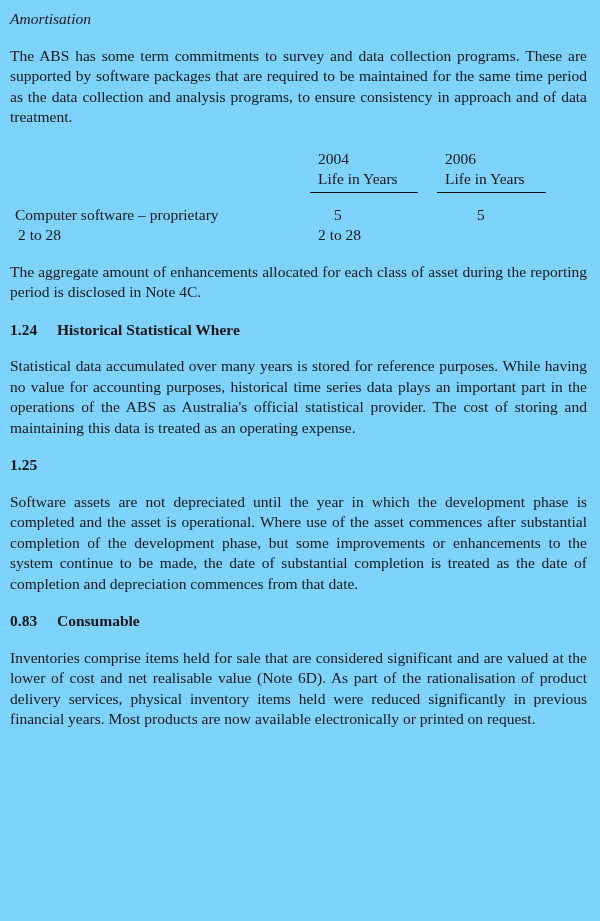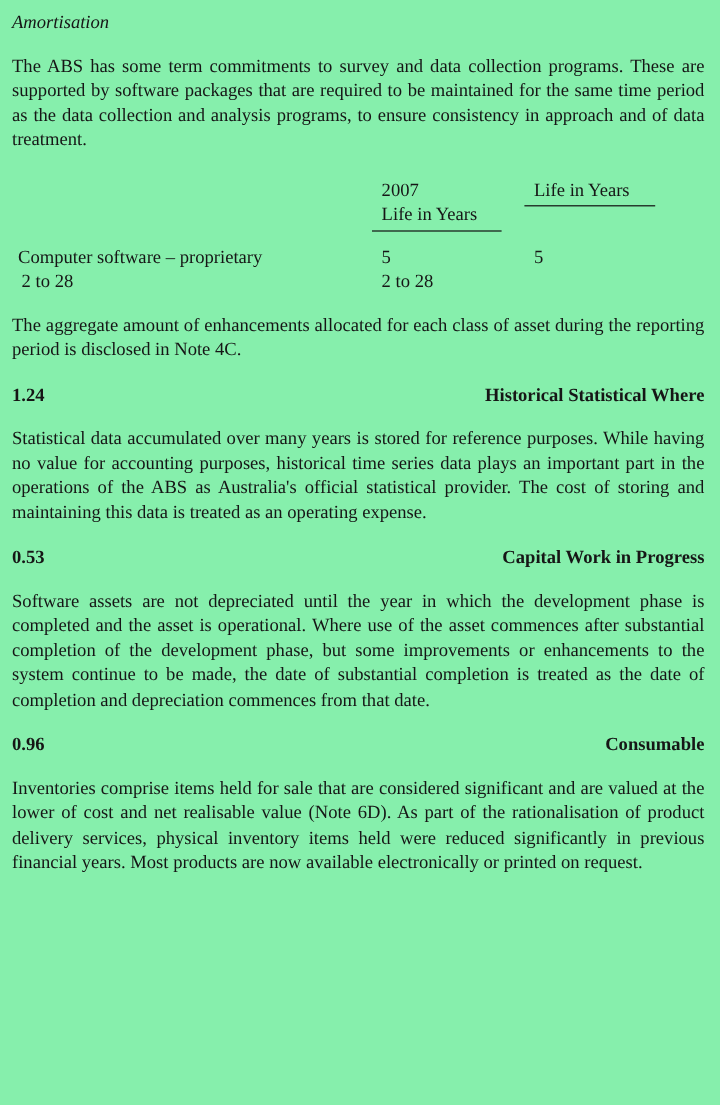--- a/index.html
+++ b/index.html
@@ -7,21 +7,21 @@
     padding: 0;
     background: #ffffff;
   }
   .page {
     position: relative;
     width: 600px;
     height: 921px;
     overflow: hidden;
     box-sizing: border-box;
     padding: 9px 13px 0 10px;
-    background: #86efac;
+    background: #7dd3fc;
     color: #161616;
     font-family: "Liberation Serif", "DejaVu Serif", serif;
     font-size: 15.5px;
     line-height: 20.5px;
   }
   .h-italic {
     font-style: italic;
     font-weight: normal;
     font-size: 15.5px;
     margin: 0;
@@ -29,66 +29,66 @@
   p.body {
     margin: 16px 0 0 0;
     text-align: justify;
   }
   h2.section {
     display: flex;
     font-size: 15.5px;
     font-weight: bold;
     margin: 17px 0 0 0;
     line-height: 20.5px;
-    justify-content: space-between;
   }
   .sec-num {
     width: 47px;
     flex: 0 0 47px;
   }
   
   .ultable {
     margin-top: 21px;
   }
   .t-head, .t-row {
     display: grid;
     grid-template-columns: 300px 127px 1fr;
   }
   .colhead {
     width: 108px;
     border-bottom: 1.4px solid #111;
     padding-bottom: 2px;
   }
   .colhead.c2006 { width: 109px; }
   .colhead .line { padding-left: 8px; }
-  .t-row.first { margin-top: 12px; }
+  .t-row.first { margin-top: 12px; gap: 16px; }
   .t-label { padding-left: 5px; white-space: nowrap; }
   .t-val { padding-left: 8px; }
 </style>
 </head>
 <body>
 
 <div class="page">
 
   <h1 class="h-italic">Amortisation</h1>
 
   <p class="body">The ABS has some term commitments to survey and data collection programs.  These are supported by software packages that are required to be maintained for the same time period as the data collection and analysis programs, to ensure consistency in approach and of data treatment.</p>
 
 
   <div class="ultable">
     <div class="t-head">
       <div></div>
       <div>
         <div class="colhead">
-          <div class="line">2007</div>
+          <div class="line">2004</div>
           <div class="line">Life in Years</div>
         </div>
       </div>
       <div>
         <div class="colhead c2006">
+          <div class="line">2006</div>
           <div class="line">Life in Years</div>
         </div>
       </div>
     </div>
 
     <div class="t-row first">
       <div class="t-label">Computer software – proprietary</div>
       <div class="t-val">5</div>
       <div class="t-val">5</div>
     </div>
@@ -102,28 +102,27 @@
   <p class="body">The aggregate amount of enhancements allocated for each class of asset during the reporting period is disclosed in Note 4C.</p>
 
   <h2 class="section">
     <span class="sec-num">1.24</span>
     <span>Historical Statistical Where</span>
   </h2>
 
   <p class="body">Statistical data accumulated over many years is stored for reference purposes.  While having no value for accounting purposes, historical time series data plays an important part in the operations of the ABS as Australia's official statistical provider. The cost of storing and maintaining this data is treated as an operating expense.</p>
 
   <h2 class="section">
-    <span class="sec-num">0.53</span>
-    <span>Capital Work in Progress</span>
+    <span class="sec-num">1.25</span>
   </h2>
 
 
   <p class="body">Software assets are not depreciated until the year in which the development phase is completed and the asset is operational.  Where use of the asset commences after substantial completion of the development phase, but some improvements or enhancements to the system continue to be made, the date of substantial completion is treated as the date of completion and depreciation commences from that date.</p>
 
   <h2 class="section">
-    <span class="sec-num">0.96</span>
+    <span class="sec-num">0.83</span>
     <span>Consumable</span>
   </h2>
 
   <p class="body">Inventories comprise items held for sale that are considered significant and are valued at the lower of cost and net realisable value (Note 6D). As part of the rationalisation of product delivery services, physical inventory items held were reduced significantly in previous financial years. Most products are now available electronically or printed on request.</p>
 
 
 </div>
 
 </body></html>

